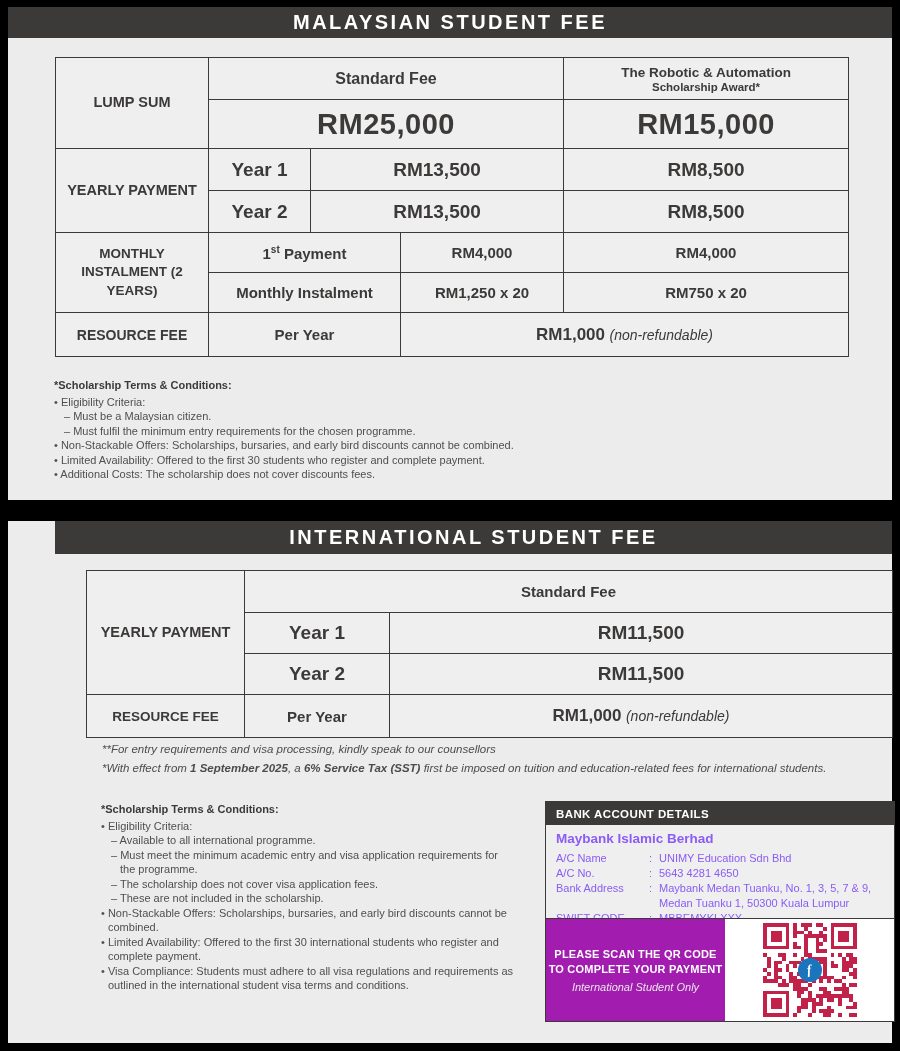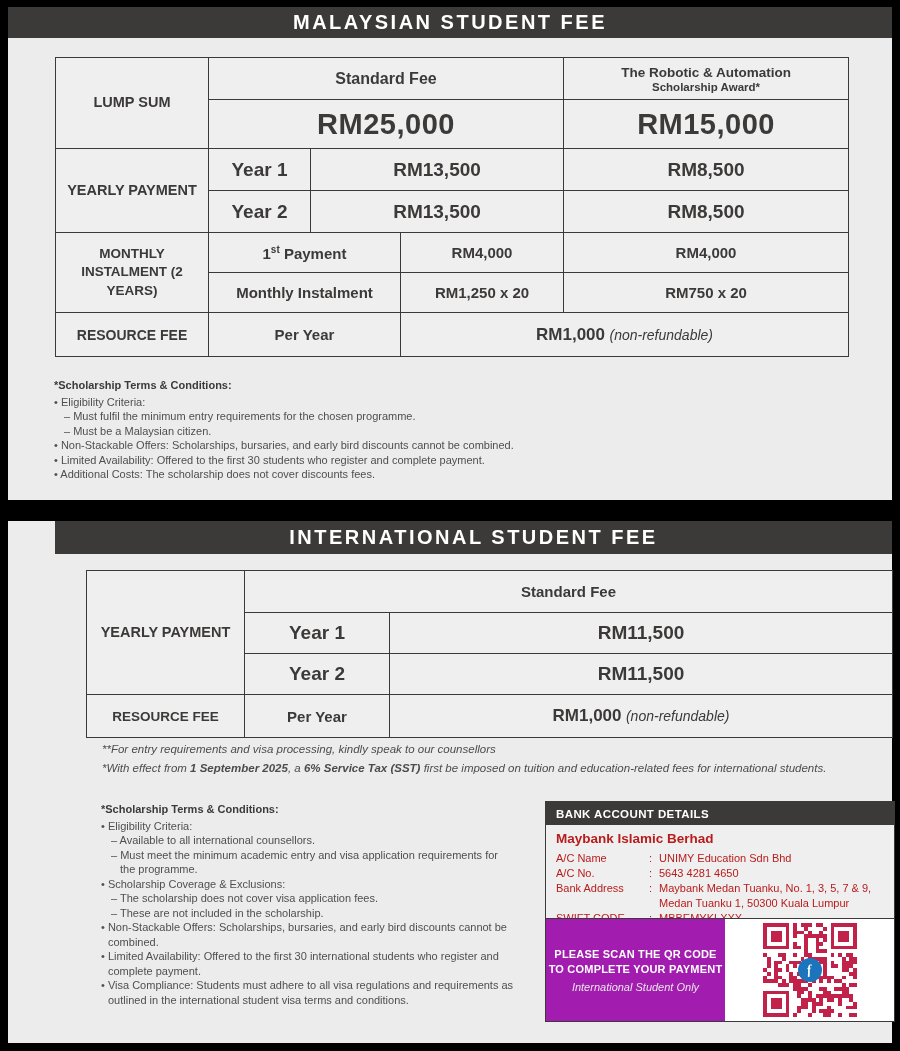--- a/index.html
+++ b/index.html
@@ -48,21 +48,21 @@
   .terms .lv1 { padding-left:19px; text-indent:-9px; }
 
   .footnotes { position:absolute; left:47px; top:186px; width:810px;
                font-style:italic; color:#4C4C4C; font-size:11.5px; line-height:19px; }
   .footnotes b { font-weight:700; }
 
   .bank-panel { position:absolute; left:490px; top:247px; width:350px; height:120px;
                 border:1px solid #3C3A39; background:#EFEFEF; }
   .bank-hdr { height:23px; background:#3C3A39; color:#fff; display:flex; align-items:center;
               padding-left:10px; font-size:11.5px; font-weight:700; letter-spacing:0.4px; }
-  .bank-body { padding:6px 10px 0 10px; color:#b91c1c; }
+  .bank-body { padding:6px 10px 0 10px; color:#8b5cf6; }
   .bank-name { font-size:13.5px; font-weight:700; margin-bottom:5px; }
   .bank-row { display:flex; font-size:11px; line-height:15px; }
   .bank-row .bl { width:93px; flex:none; }
   .bank-row .bc { width:10px; flex:none; }
   .bank-row .bv { flex:1; }
 
   .qr-panel { position:absolute; left:490px; top:364px; width:350px; height:104px;
               border:1px solid #3C3A39; background:#FFFFFF; display:flex; }
   .qr-left { width:179px; flex:none; background:#a21caf; display:flex; flex-direction:column;
              align-items:center; justify-content:center; text-align:center; }
@@ -137,22 +137,22 @@
             <span class="res-amount">RM1,000</span>
             <span class="res-note">(non-refundable)</span>
           </td>
         </tr>
       </tbody>
         </table>
 
       <div class="terms terms-my">
         <div class="t-title">*Scholarship Terms &amp; Conditions:</div>
         <div class="lv0">• Eligibility Criteria:</div>
+        <div class="lv1">– Must be a Malaysian citizen.</div>
         <div class="lv1">– Must fulfil the minimum entry requirements for the chosen programme.</div>
-        <div class="lv1">– Must be a Malaysian citizen.</div>
         <div class="lv0">• Non-Stackable Offers: Scholarships, bursaries, and early bird discounts cannot be combined.</div>
         <div class="lv0">• Limited Availability: Offered to the first 30 students who register and complete payment.</div>
         <div class="lv0">• Additional Costs: The scholarship does not cover discounts fees.</div>
       </div>
     </div>
   </section>
 
   <section class="panel panel-intl">
     <header class="section-bar">
       <span>INTERNATIONAL STUDENT FEE</span>
@@ -190,23 +190,22 @@
         </table>
 
       <div class="footnotes">
         <div>**For entry requirements and visa processing, kindly speak to our counsellors</div>
         <div><span>*With effect from </span><b>1 September 2025</b><span>, a </span><b>6% Service Tax (SST)</b><span> first be imposed on tuition and education-related fees for international students.</span></div>
       </div>
 
       <div class="terms terms-intl">
         <div class="t-title">*Scholarship Terms &amp; Conditions:</div>
         <div class="lv0">• Eligibility Criteria:</div>
-        <div class="lv1">– Available to all international counsellors.</div>
+        <div class="lv1">– Available to all international programme.</div>
         <div class="lv1">– Must meet the minimum academic entry and visa application requirements for the programme.</div>
-        <div class="lv0">• Scholarship Coverage &amp; Exclusions:</div>
         <div class="lv1">– The scholarship does not cover visa application fees.</div>
         <div class="lv1">– These are not included in the scholarship.</div>
         <div class="lv0">• Non-Stackable Offers: Scholarships, bursaries, and early bird discounts cannot be combined.</div>
         <div class="lv0">• Limited Availability: Offered to the first 30 international students who register and complete payment.</div>
         <div class="lv0">• Visa Compliance: Students must adhere to all visa regulations and requirements as outlined in the international student visa terms and conditions.</div>
       </div>
 
       <div class="bank-panel">
         <div class="bank-hdr">BANK ACCOUNT DETAILS</div>
         <div class="bank-body">

